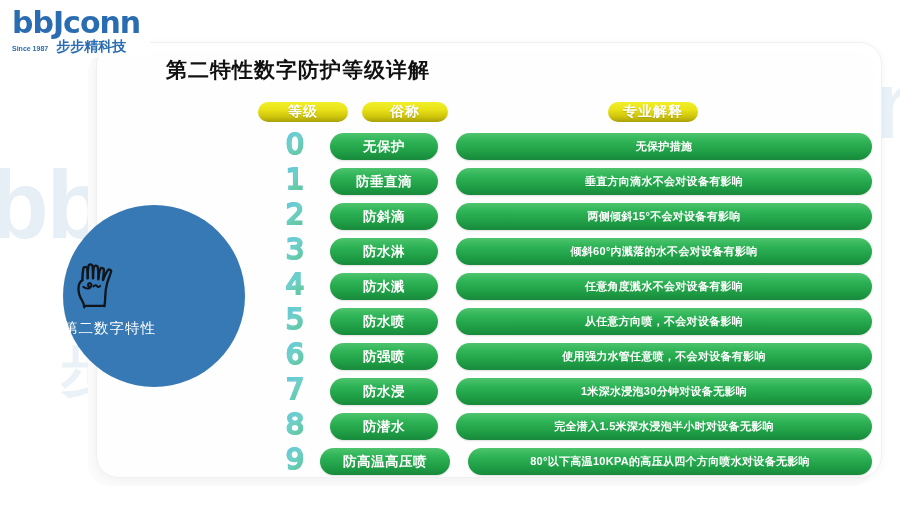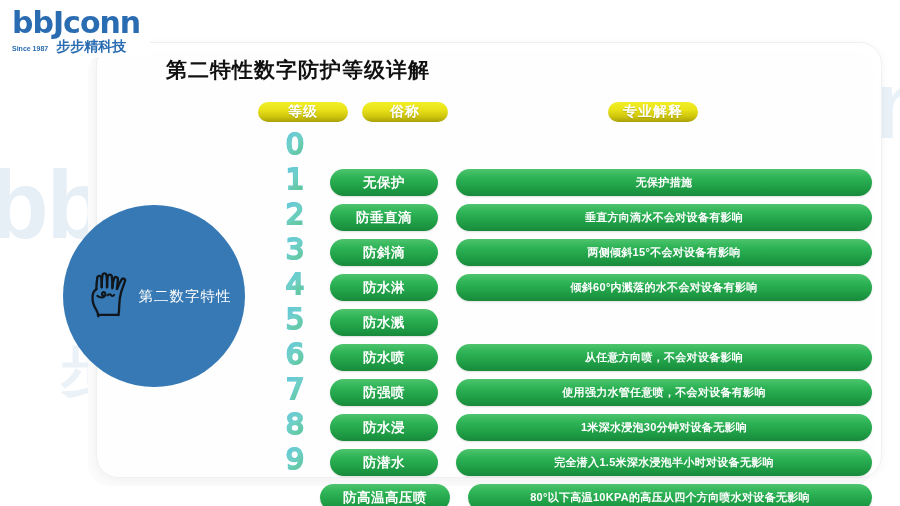--- a/index.html
+++ b/index.html
@@ -98,22 +98,21 @@
 
   
   #circle{
     position:absolute;
     left:63px; top:205px;
     width:182px; height:182px;
     border-radius:50%;
     background:#3679b4;
     z-index:22;
     display:flex;
-    flex-direction:row;
-    align-items:center;
+    flex-direction:column;
     justify-content:center;
   }
   #circle .hand-ico{
     width:62px; height:62px;
     margin-bottom:2px;
   }
   #circle .c-label{
     color:#ffffff;
     font-size:14.5px;
     font-weight:500;
@@ -200,21 +199,20 @@
     background:linear-gradient(180deg,#4ec46e 0%, #2fb457 30%, #1f9e46 70%, #188a3b 100%);
     color:#ffffff;
     font-size:13.5px;
     font-weight:700;
     display:flex;
     align-items:center;
     justify-content:center;
     white-space:nowrap;
     box-shadow:0 1px 2px rgba(0,0,0,.12);
     letter-spacing:.5px;
-    margin-top:36px;
   }
   .pill-g.term{ left:52px; width:108px; }
   .pill-g.term.wide{ left:42px; width:130px; }
   .pill-g.desc{
     left:178px; width:416px;
     font-weight:700;
     font-size:11px;
     letter-spacing:.3px;
   }
   .pill-g.desc.wide{ left:190px; width:404px; }
@@ -301,20 +299,21 @@
       <div class="pill-g term">防水淋</div>
       <div class="pill-g desc">倾斜60°内溅落的水不会对设备有影响</div>
     </div>
 
     <div class="row">
       <div class="numwrap">
         <div class="num-outline">4</div>
         <div class="num">4</div>
       </div>
       <div class="pill-g term">防水溅</div>
+      <div class="pill-g desc">任意角度溅水不会对设备有影响</div>
     </div>
 
     <div class="row">
       <div class="numwrap">
         <div class="num-outline">5</div>
         <div class="num">5</div>
       </div>
       <div class="pill-g term">防水喷</div>
       <div class="pill-g desc">从任意方向喷，不会对设备影响</div>
     </div>

